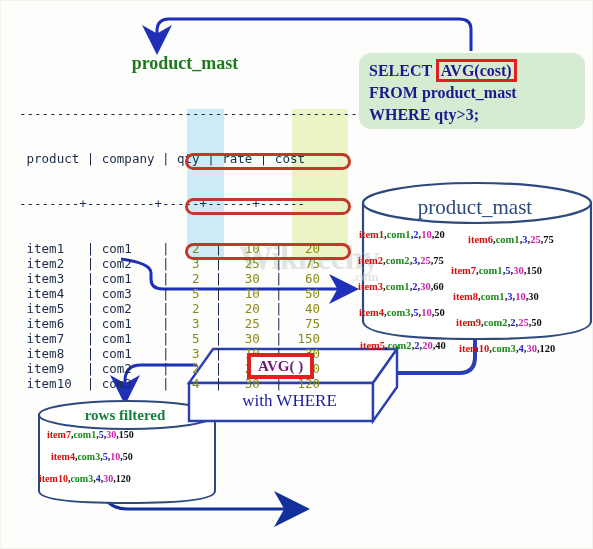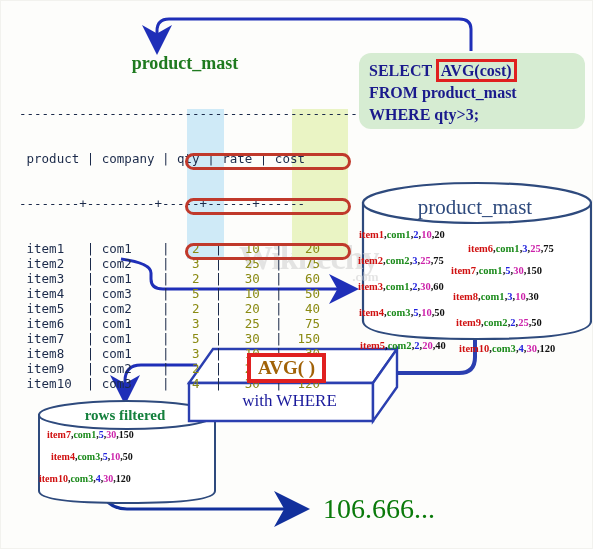--- a/index.html
+++ b/index.html
@@ -83,21 +83,21 @@
   .c-rate{color:#cc22aa;}
   .c-cost{color:#111111;}
 
   
   #avg-slab{position:absolute;left:186px;top:344px;width:205px;height:82px;}
   #avg-label{
     position:absolute;left:60px;top:8px;z-index:4;
     border:4px solid #e02020;background:#ffffff;padding:0 7px;
   }
   #avg-label span{
-    font-family:"Liberation Serif",serif;font-weight:bold;font-size:19px;color:#a16207;
+    font-family:"Liberation Serif",serif;font-weight:bold;font-size:15px;color:#701a75;
   }
   #where-label{
     position:absolute;left:0;right:0;top:46px;text-align:center;z-index:4;
     font-family:"Liberation Serif",serif;font-size:17px;color:#1a1a9c;
   }
 
   
   #cyl-filtered{position:absolute;left:36px;top:400px;width:176px;height:104px;}
   #cyl-filtered .cyl-title{top:6px;font-size:15px;font-weight:bold;color:#15803d;}
   #cyl-filtered .rowtxt{font-size:10px;}
@@ -183,21 +183,21 @@
   </div>
 
   <div id="cyl-main">
     <div class="cyl-title">product_mast</div>
     <div id="cyl-main-rows">
         <div class="rowtxt" style="left: -2px; top: 46px;"><span class="c-item">item1</span><span class="c-cost">,</span><span class="c-com">com1</span><span class="c-cost">,</span><span class="c-qty">2</span><span class="c-cost">,</span><span class="c-rate">10</span><span class="c-cost">,</span><span class="c-cost">20</span></div>
         <div class="rowtxt" style="left: -3px; top: 72px;"><span class="c-item">item2</span><span class="c-cost">,</span><span class="c-com">com2</span><span class="c-cost">,</span><span class="c-qty">3</span><span class="c-cost">,</span><span class="c-rate">25</span><span class="c-cost">,</span><span class="c-cost">75</span></div>
         <div class="rowtxt" style="left: -3px; top: 98px;"><span class="c-item">item3</span><span class="c-cost">,</span><span class="c-com">com1</span><span class="c-cost">,</span><span class="c-qty">2</span><span class="c-cost">,</span><span class="c-rate">30</span><span class="c-cost">,</span><span class="c-cost">60</span></div>
         <div class="rowtxt" style="left: -2px; top: 124px;"><span class="c-item">item4</span><span class="c-cost">,</span><span class="c-com">com3</span><span class="c-cost">,</span><span class="c-qty">5</span><span class="c-cost">,</span><span class="c-rate">10</span><span class="c-cost">,</span><span class="c-cost">50</span></div>
         <div class="rowtxt" style="left: -1px; top: 150px; margin-top: 7px;"><span class="c-item">item5</span><span class="c-cost">,</span><span class="c-com">com2</span><span class="c-cost">,</span><span class="c-qty">2</span><span class="c-cost">,</span><span class="c-rate">20</span><span class="c-cost">,</span><span class="c-cost">40</span></div>
-        <div class="rowtxt" style="left: 88px; top: 60px; padding-left: 19px;"><span class="c-item">item6</span><span class="c-cost">,</span><span class="c-com">com1</span><span class="c-cost">,</span><span class="c-qty">3</span><span class="c-cost">,</span><span class="c-rate">25</span><span class="c-cost">,</span><span class="c-cost">75</span></div>
+        <div class="rowtxt" style="left: 88px; top: 51px; padding-left: 19px;"><span class="c-item">item6</span><span class="c-cost">,</span><span class="c-com">com1</span><span class="c-cost">,</span><span class="c-qty">3</span><span class="c-cost">,</span><span class="c-rate">25</span><span class="c-cost">,</span><span class="c-cost">75</span></div>
         <div class="rowtxt" style="left: 90px; top: 82px;"><span class="c-item">item7</span><span class="c-cost">,</span><span class="c-com">com1</span><span class="c-cost">,</span><span class="c-qty">5</span><span class="c-cost">,</span><span class="c-rate">30</span><span class="c-cost">,</span><span class="c-cost">150</span></div>
         <div class="rowtxt" style="left: 92px; top: 108px;"><span class="c-item">item8</span><span class="c-cost">,</span><span class="c-com">com1</span><span class="c-cost">,</span><span class="c-qty">3</span><span class="c-cost">,</span><span class="c-rate">10</span><span class="c-cost">,</span><span class="c-cost">30</span></div>
         <div class="rowtxt" style="left: 95px; top: 134px;"><span class="c-item">item9</span><span class="c-cost">,</span><span class="c-com">com2</span><span class="c-cost">,</span><span class="c-qty">2</span><span class="c-cost">,</span><span class="c-rate">25</span><span class="c-cost">,</span><span class="c-cost">50</span></div>
         <div class="rowtxt" style="left: 98px; top: 160px;"><span class="c-item">item10</span><span class="c-cost">,</span><span class="c-com">com3</span><span class="c-cost">,</span><span class="c-qty">4</span><span class="c-cost">,</span><span class="c-rate">30</span><span class="c-cost">,</span><span class="c-cost">120</span></div>
       </div>
   </div>
 
   <div id="avg-slab">
     <div id="avg-label">
       <span>AVG( )</span>
@@ -207,14 +207,13 @@
 
   <div id="cyl-filtered">
     <div class="cyl-title">rows filtered</div>
     <div id="cyl-filtered-rows">
         <div class="rowtxt" style="left: 10px; top: 28px;"><span class="c-item">item7</span><span class="c-cost">,</span><span class="c-com">com1</span><span class="c-cost">,</span><span class="c-qty">5</span><span class="c-cost">,</span><span class="c-rate">30</span><span class="c-cost">,</span><span class="c-cost">150</span></div>
         <div class="rowtxt" style="left: 14px; top: 50px;"><span class="c-item">item4</span><span class="c-cost">,</span><span class="c-com">com3</span><span class="c-cost">,</span><span class="c-qty">5</span><span class="c-cost">,</span><span class="c-rate">10</span><span class="c-cost">,</span><span class="c-cost">50</span></div>
         <div class="rowtxt" style="left: 2px; top: 72px;"><span class="c-item">item10</span><span class="c-cost">,</span><span class="c-com">com3</span><span class="c-cost">,</span><span class="c-qty">4</span><span class="c-cost">,</span><span class="c-rate">30</span><span class="c-cost">,</span><span class="c-cost">120</span></div>
       </div>
   </div>
 
-  <div id="result">106.666...</div>
 </div>
 
 </body></html>

